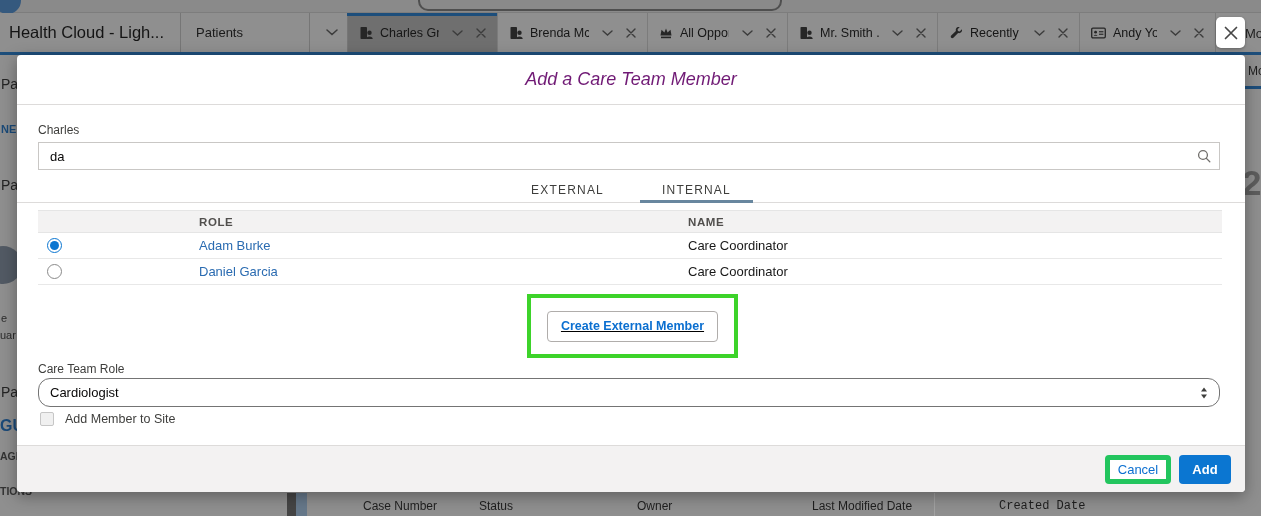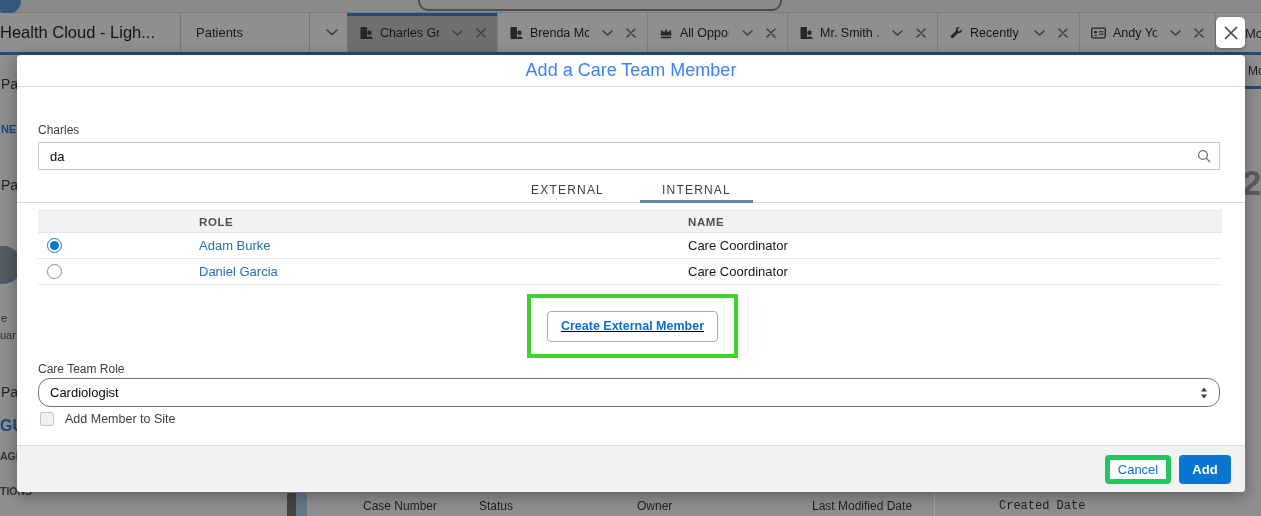--- a/index.html
+++ b/index.html
@@ -6,21 +6,21 @@
   body { font-family:"Liberation Sans","DejaVu Sans",sans-serif; }
   .screen { position:relative; width:1261px; height:516px; background:#8f8f8f; overflow:hidden; }
 
   
   .top-strip { position:absolute; top:0; left:0; width:100%; height:13px; background:#8a8a8a; border-bottom:1px solid #7d7d7d; }
   .fav-circle { position:absolute; left:-6px; top:-13px; width:27px; height:27px; border-radius:50%; background:#35597e; }
   .addr-box { position:absolute; left:418px; top:-14px; width:364px; height:25px; border:2px solid #4f4f4f; border-radius:10px; }
 
   .tabbar { position:absolute; top:13px; left:0; width:100%; height:39px; background:#8f8f8f; display:flex; align-items:stretch; }
   .nav-underline { position:absolute; top:52px; left:0; width:100%; height:3px; background:#1d4e7b; }
-  .appname { width:181px; display:flex; align-items:center; font-size:16.5px; color:#141414; border-right:1px solid #767676; }
+  .appname { width:181px; display:flex; align-items:center; padding-left:9px; font-size:16.5px; color:#141414; border-right:1px solid #767676; }
   .navtab { width:129px; display:flex; align-items:center; padding-left:15px; font-size:13px; color:#1a1a1a; border-right:1px solid #767676; }
   .navchev { width:38px; display:flex; align-items:center; justify-content:center; border-right:1px solid #767676; }
   .ctab { display:flex; align-items:center; gap:7px; padding:0 11px; font-size:12.5px; color:#161616; border-right:1px solid #7c7c7c; position:relative; }
   .ctab.active { background:#6f6f6f; }
   .ctab.active::before { content:''; position:absolute; top:0; left:-1px; right:0; height:3px; background:#1d4e7b; }
   .ctab .tlabel { margin-right:auto; white-space:nowrap; overflow:hidden; }
   .ctab svg, .navchev svg { flex:none; }
   .tab-ic { color:#262626; }
   .tab-ctrl { color:#3c3c3c; margin-left:6px; }
 
@@ -28,21 +28,21 @@
   .bg-avatar { position:absolute; left:-16px; top:246px; width:38px; height:38px; border-radius:50%; background:#525a64; }
   .right-blue-line { position:absolute; left:1245px; top:86px; width:16px; height:3px; background:#1d4e7b; }
 
   .case-bar-dark { position:absolute; left:287px; top:493px; width:9px; height:23px; background:#454545; }
   .case-bar-steel { position:absolute; left:296px; top:493px; width:11px; height:23px; background:#66788a; }
   .case-divider { position:absolute; left:934px; top:493px; width:1px; height:23px; background:#a2a2a2; }
   .case-head { position:absolute; top:499px; font-size:12px; color:#1e1e1e; }
 
   
   .modal { position:absolute; left:17px; top:55px; width:1228px; height:437px; background:#fff; border-radius:4px; box-shadow:0 4px 16px rgba(0,0,0,0.35); z-index:20; }
-  .m-header { height:32px; border-bottom:1px solid #dddbda; display:flex; align-items:center; justify-content:center; font-size:18px; color:#3b82f6; }
+  .m-header { height:50px; border-bottom:1px solid #dddbda; display:flex; align-items:center; justify-content:center; font-size:18px; color:#701a75;font-style:italic; }
   .m-label { position:absolute; left:21px; font-size:12px; color:#3e3e3c; }
   .lbl-person { top:68px; }
   .input-wrap { position:absolute; left:21px; top:87px; width:1182px; height:28px; }
   .person-input { width:100%; height:100%; border:1px solid #c9c7c5; border-radius:0; padding:0 34px 0 11px; font-size:13px; color:#080707; font-family:inherit; background:#fff; }
   .search-ic { position:absolute; right:9px; top:7px; color:#706e6b; }
 
   .subtabs { position:absolute; top:122px; left:0; width:100%; height:26px; display:flex; justify-content:center; gap:14px; border-bottom:1px solid #dddbda; }
   .subtab { padding:0 22px; font-size:12px; letter-spacing:1.2px; color:#3e3e3c; display:flex; align-items:center; position:relative; cursor:default; }
   .subtab.active::after { content:''; position:absolute; bottom:-1px; left:0; right:0; height:3px; background:#68879f; }
 

